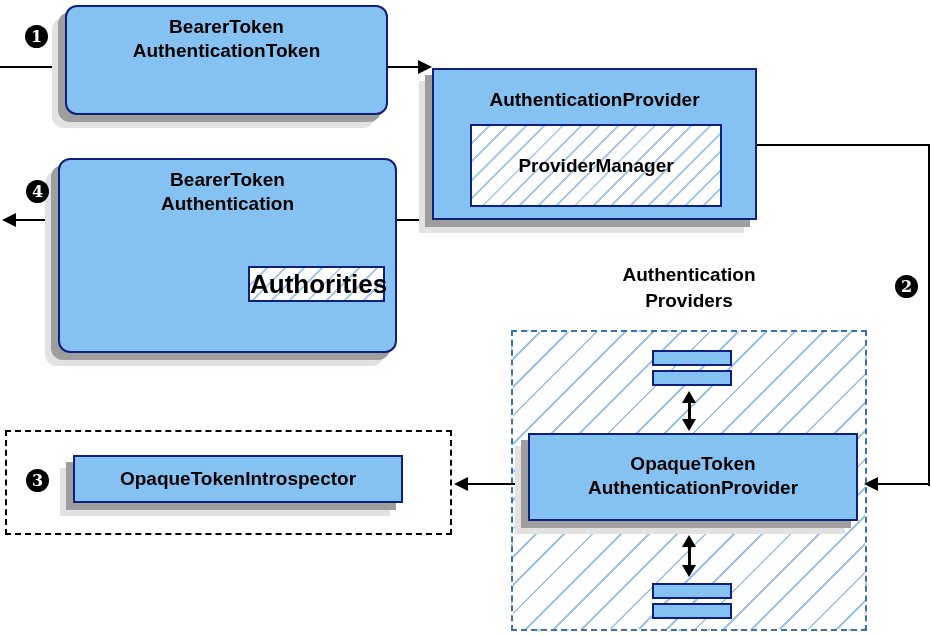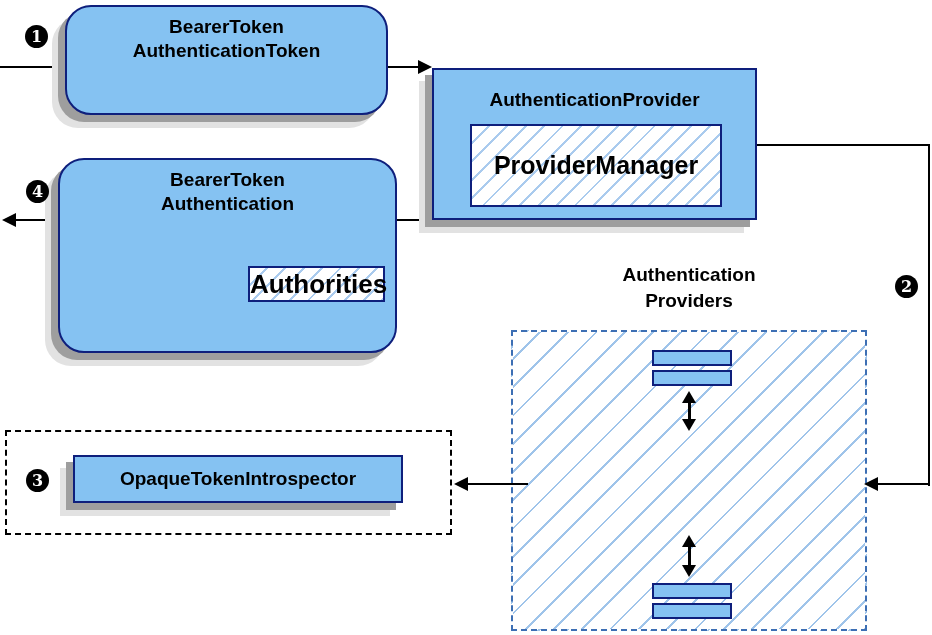--- a/index.html
+++ b/index.html
@@ -13,21 +13,21 @@
     font-weight: bold;
     color: #000;
     overflow: hidden;
   }
   .node {
     position: absolute;
     background: var(--node-fill, #85C2F2);
     border: 2px solid var(--node-border, #0E1F7C);
     text-align: center;
   }
-  .rounded { border-radius: 26px; }
+  .rounded { border-radius: 12px; }
   .shadowed {
     box-shadow: -7px 7px 0 var(--shadow-dark, #9E9E9E),
                 -13px 13px 0 var(--shadow-light, #E2E2E2);
   }
   .member {
     position: absolute;
     background-color: #fff;
     background-image: repeating-linear-gradient(135deg,
       rgba(0,0,0,0) 0px, rgba(0,0,0,0) 11px,
       var(--hatch-light, #AACBEE) 11px, var(--hatch-light, #AACBEE) 13px);
@@ -125,29 +125,33 @@
   <div class="bar" style="left:652px; top:603px;"></div>
 
   <div class="node rounded shadowed" style="left:65px; top:5px; width:323px; height:110px; padding-top:8px;">
     <span class="title">BearerToken
 AuthenticationToken</span>
   </div>
 
   <div class="node shadowed" style="left:432px; top:68px; width:325px; height:152px; padding-top:18px;">
     <span class="title">AuthenticationProvider</span>
   </div>
-  <div class="member" style="left:470px; top:124px; width:252px; height:83px; font-size:25px; line-height:79px;">ProviderManager</div>
+  <div class="member" style="left:470px; top:124px; width:252px; height:83px; font-size:19px; line-height:79px;">ProviderManager</div>
 
   <div class="node rounded shadowed" style="left:58px; top:158px; width:339px; height:195px; padding-top:8px;">
     <span class="title">BearerToken
 Authentication</span>
   </div>
   <div class="member" style="left:248px; top:266px; width:137px; height:36px; font-size:26px; line-height:32px;">Authorities</div>
 
   <div class="node shadowed" style="left:73px; top:455px; width:330px; height:48px; font-size:19px; line-height:44px;">OpaqueTokenIntrospector</div>
 
+  <div class="node shadowed" style="left:528px; top:433px; width:330px; height:88px; padding-top:17px;">
+    <span class="title">OpaqueToken
+AuthenticationProvider</span>
+  </div>
 
   <div class="badge" style="left:25px; top:25px;">1</div>
   <div class="badge" style="left:895px; top:275px;">2</div>
   <div class="badge" style="left:26px; top:469px;">3</div>
   <div class="badge" style="left:26px; top:180px;">4</div>
 
 </div>
 
 </body></html>

